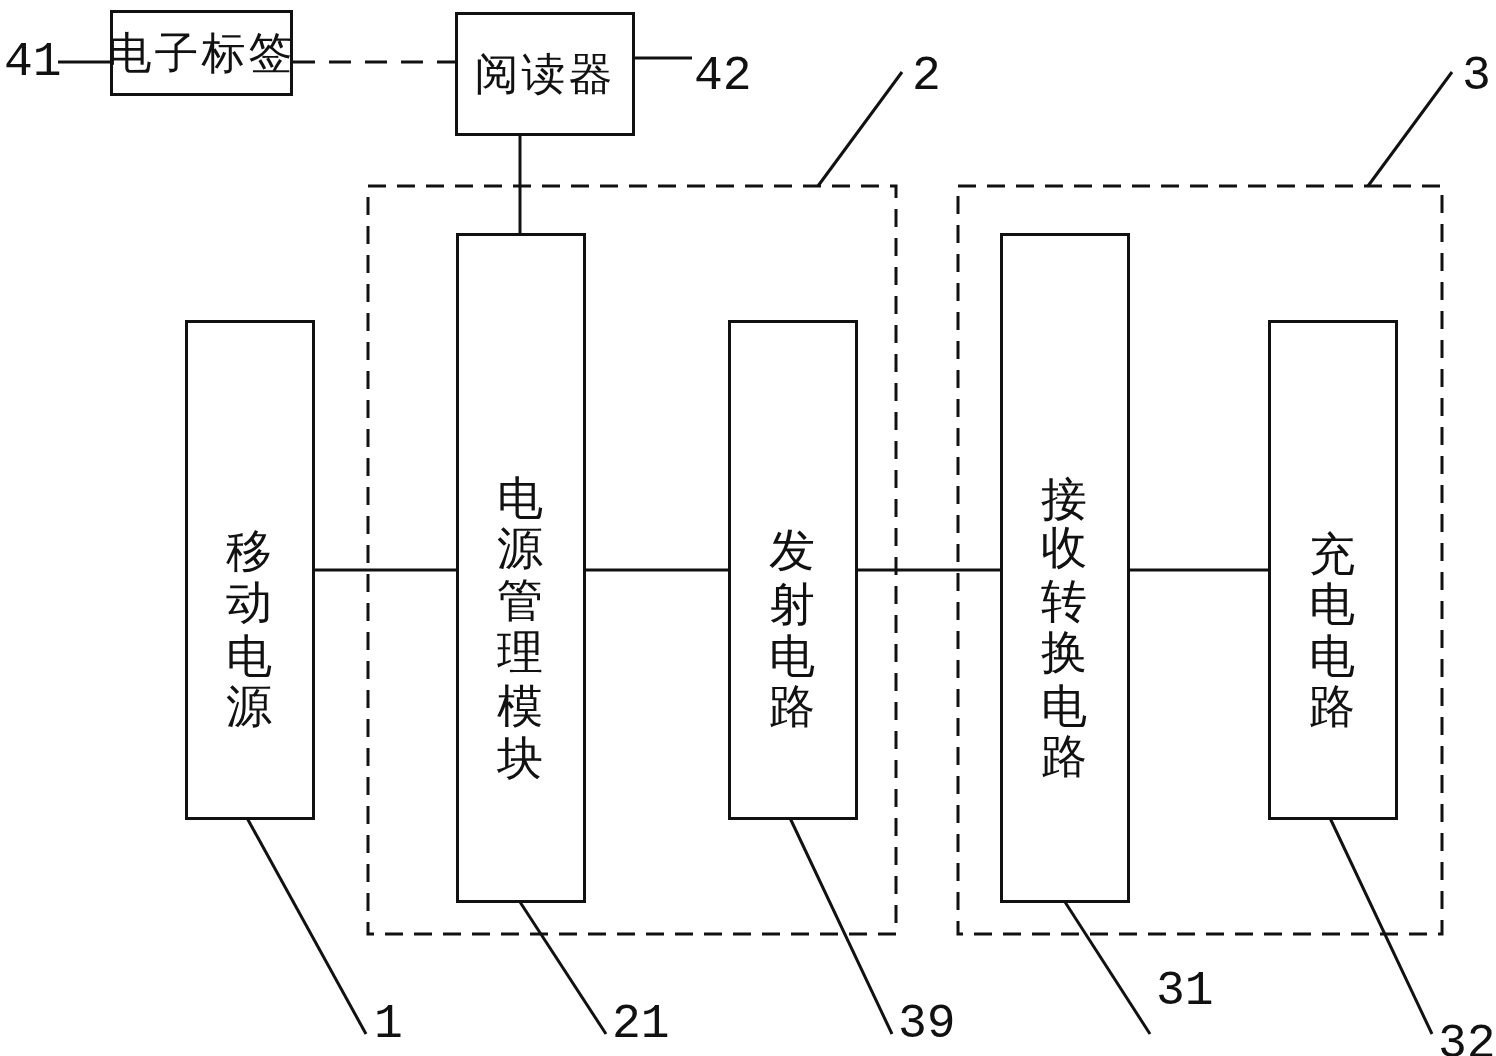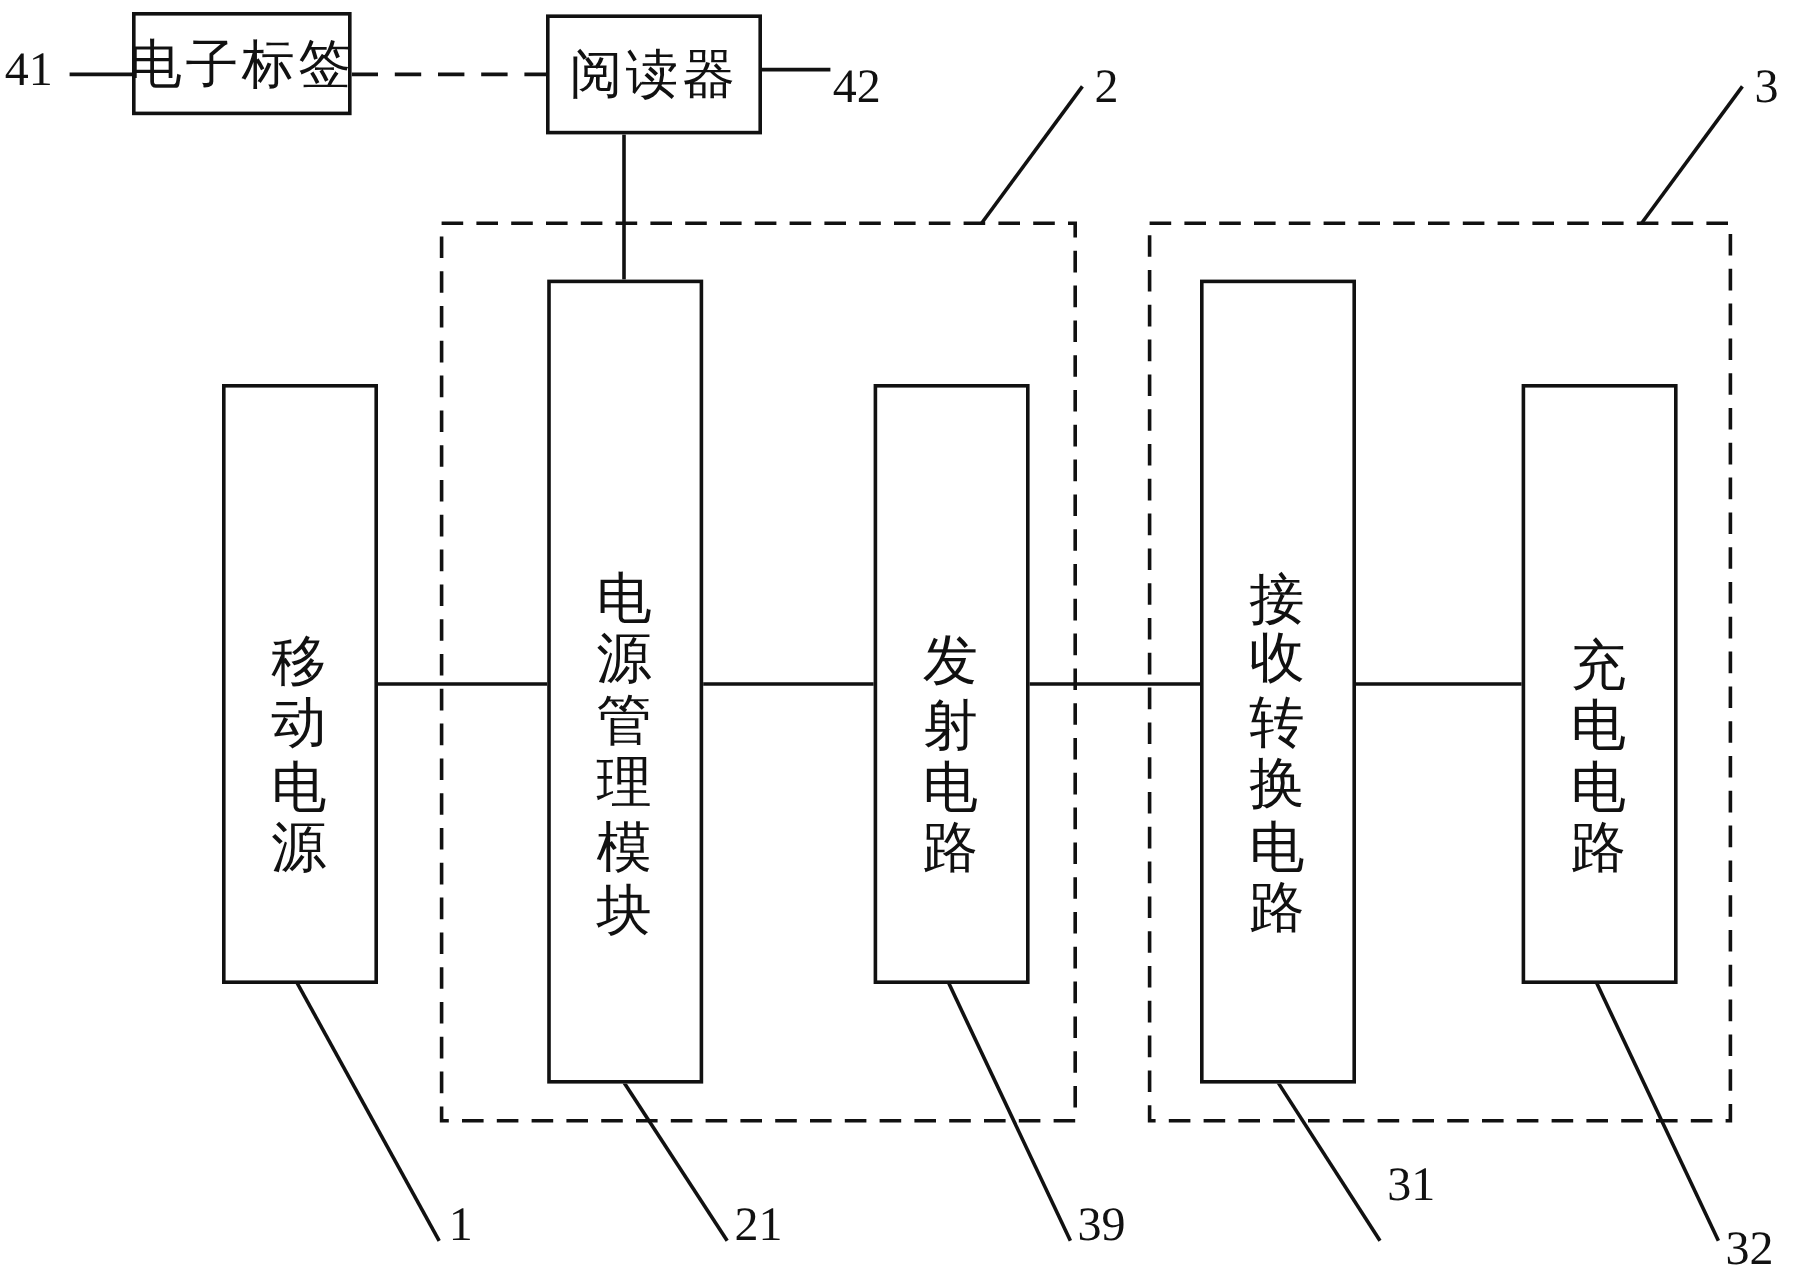--- a/index.html
+++ b/index.html
@@ -35,22 +35,22 @@
   .vlabel {
     writing-mode: vertical-rl;
     text-orientation: upright;
     font-size: 46px;
     line-height: 1;
     letter-spacing: 52px;
     margin-bottom: -52px;
   }
   .ref {
     position: absolute;
-    font-family: Liberation Serif, serif;
-    font-size: 40px;
+    font-family: Liberation Mono, monospace;
+    font-size: 48px;
     line-height: 1;
     color: #111111;
     white-space: nowrap;
   }
 </style>
 </head>
 <body>
 
 <div class="canvas">
 
@@ -74,21 +74,21 @@
     <line x1="247" y1="818" x2="366" y2="1034" stroke="#111111" stroke-width="3"></line>
     <line x1="520" y1="902" x2="606" y2="1034" stroke="#111111" stroke-width="3"></line>
     <line x1="790" y1="818" x2="892" y2="1034" stroke="#111111" stroke-width="3"></line>
     <line x1="1065" y1="902" x2="1150" y2="1034" stroke="#111111" stroke-width="3"></line>
     <line x1="1330" y1="818" x2="1432" y2="1034" stroke="#111111" stroke-width="3"></line>
   </svg>
 
   <div class="node" style="left:110px; top:10px; width:183px; height:86px;">
     <span class="hlabel">电子标签</span>
   </div>
-  <div class="node" style="left:455px; top:12px; width:180px; height:100px;">
+  <div class="node" style="left:455px; top:12px; width:180px; height:124px;">
     <span class="hlabel">阅读器</span>
   </div>
 
   <div class="node" style="left:185px; top:320px; width:130px; height:500px;">
     <span class="vlabel">移动电源</span>
   </div>
   <div class="node" style="left:456px; top:233px; width:130px; height:670px;">
     <span class="vlabel">电源管理模块</span>
   </div>
   <div class="node" style="left:728px; top:320px; width:130px; height:500px;">

